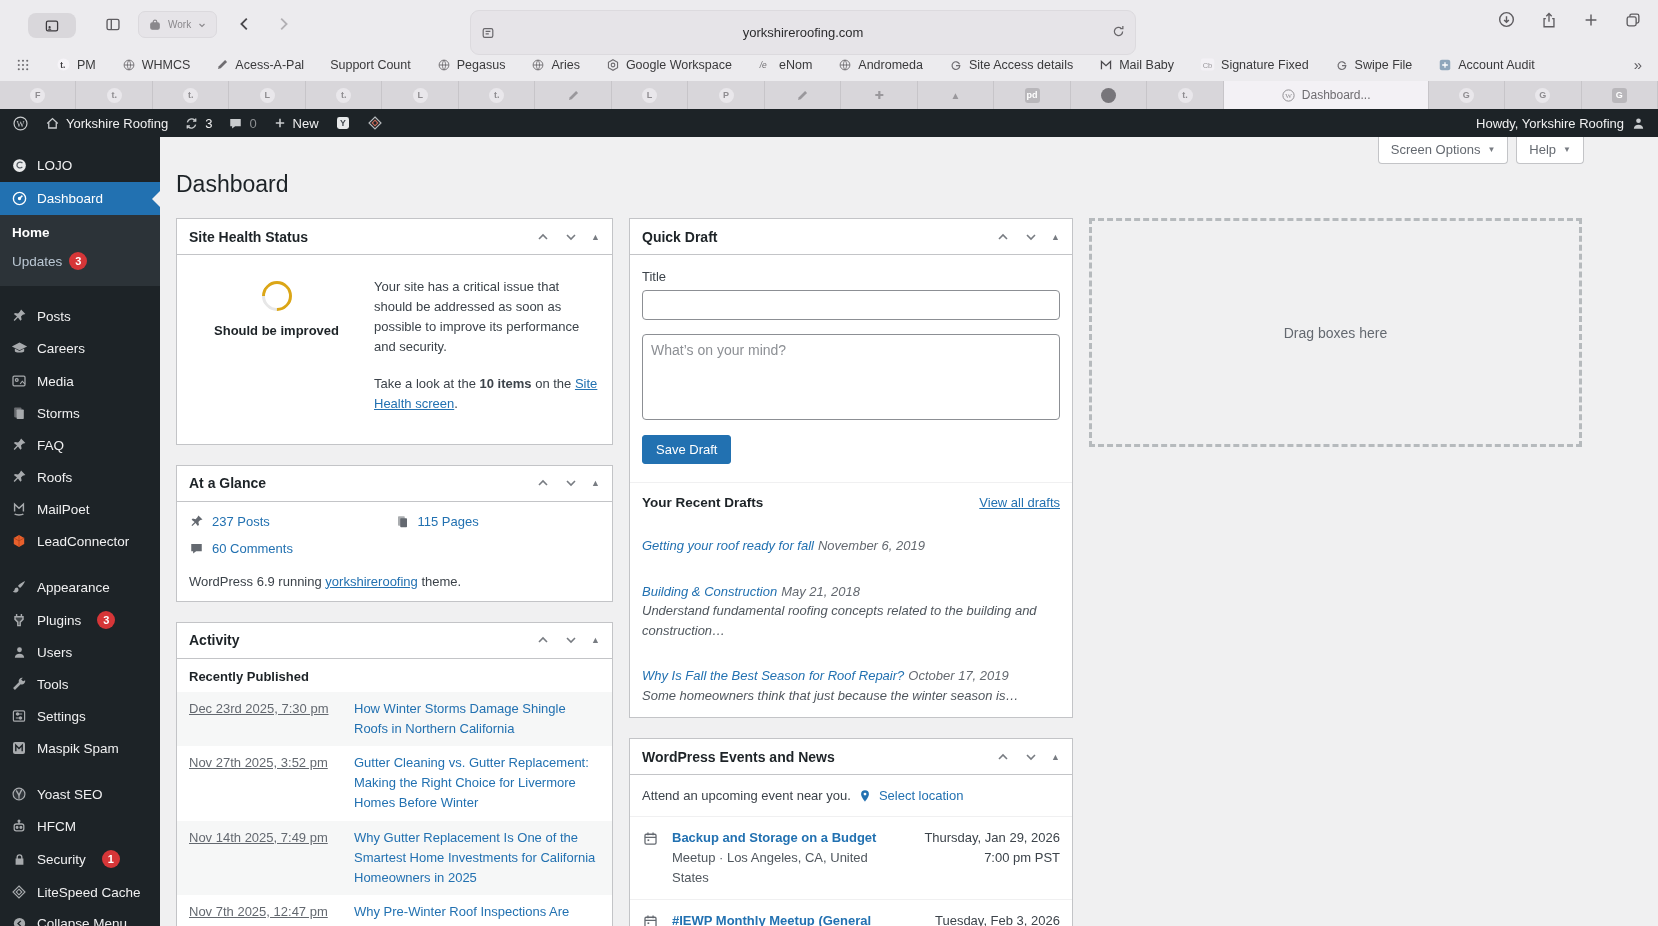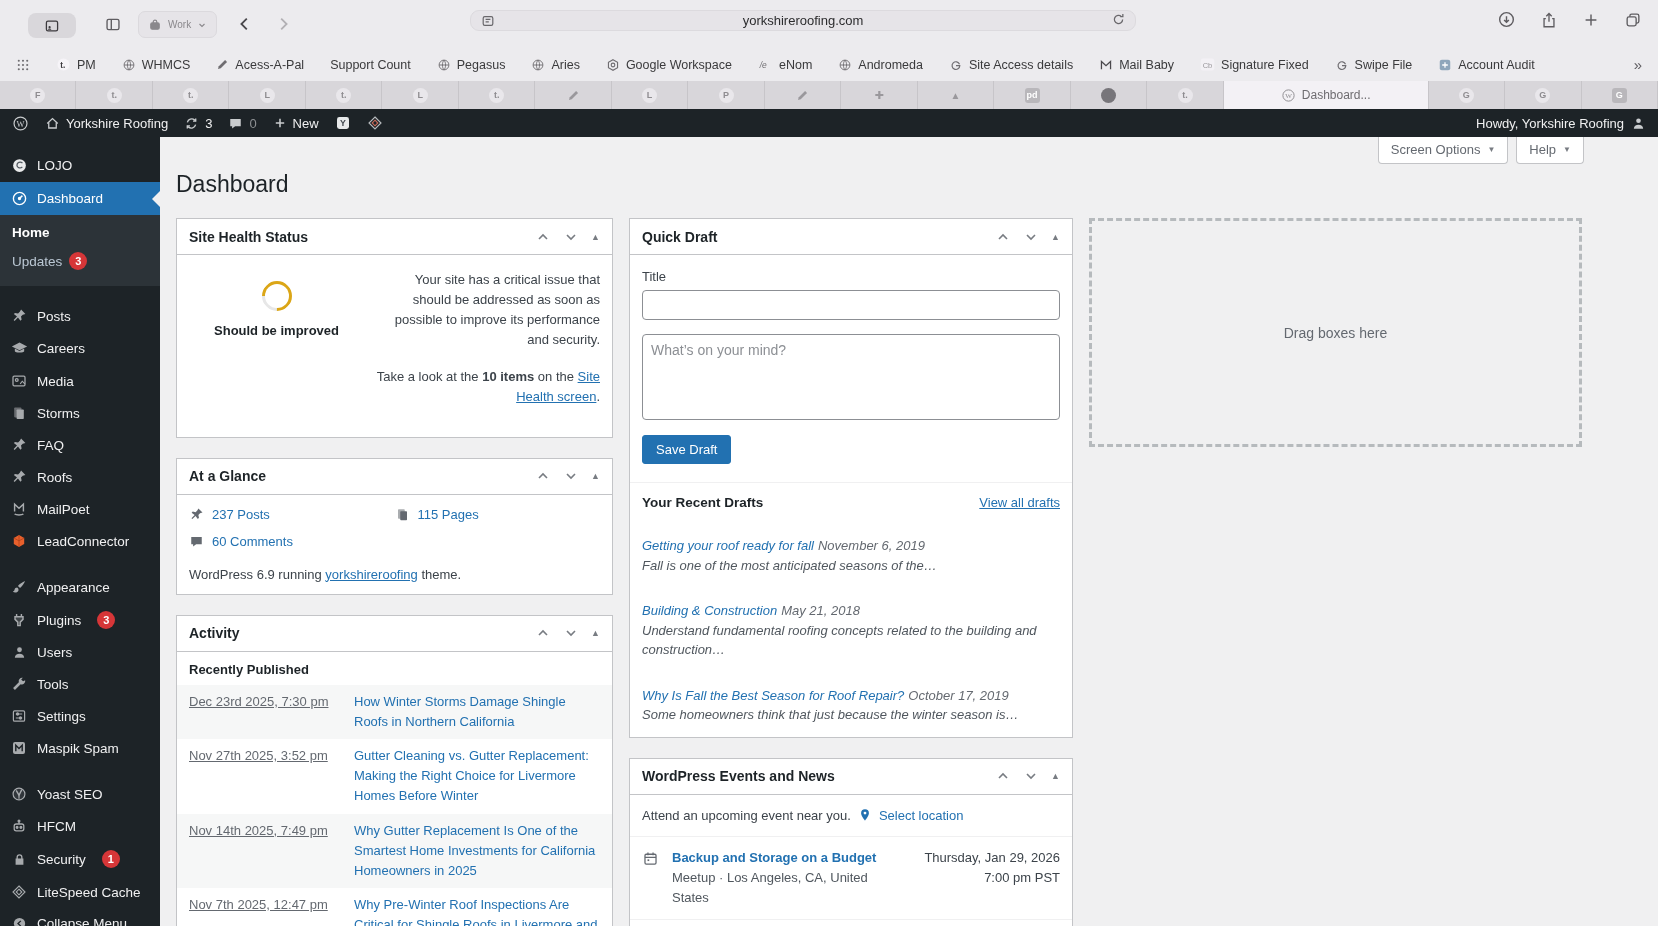--- a/index.html
+++ b/index.html
@@ -8,21 +8,21 @@
   .browser { width:1658px; height:926px; display:flex; flex-direction:column; }
 
   
   .toolbar { height:48px; position:relative; flex:0 0 48px; background:#ecebee; }
   .toolbar .tbtn { position:absolute; top:10px; height:28px; border:none; background:transparent;
     color:#5f5d61; display:flex; align-items:center; justify-content:center; cursor:pointer; }
   .pill { position:absolute; left:28px; top:13px; width:48px; height:25px; background:#d9d7db;
     border:none; border-radius:8px; color:#3c3a3e; display:flex; align-items:center; justify-content:center; }
   .groupbtn { position:absolute; left:138px; top:11px; height:27px; padding:0 9px; display:flex; gap:6px;
     align-items:center; background:#e6e4e8; border:1px solid #dbd9dd; border-radius:7px; color:#8a888c; font-size:10px; }
-  .urlbar { position:absolute; left:470px; top:10px; width:666px; height:21px; background:#e6e4e8;
+  .urlbar { position:absolute; left:470px; top:10px; width:666px; height:45px; background:#e6e4e8;
     border:1px solid #dcdade; border-radius:9px; display:flex; align-items:center; color:#2c2c2e; font-size:13px; }
   .urlbar .reader { position:absolute; left:9px; color:#69676b; }
   .urlbar .reload { position:absolute; right:9px; color:#69676b; background:none; border:none; cursor:pointer; }
   .urlbar .url { margin:0 auto; }
   .tool-right { position:absolute; right:16px; top:10px; display:flex; gap:24px; color:#5f5d61; }
   .tool-right button { background:none; border:none; color:#5f5d61; cursor:pointer; }
 
   
   .bookmarks { flex:0 0 33px; display:flex; align-items:center; gap:26px; padding:0 16px;
     background:#ecebee; font-size:12.5px; color:#3a3a3c; white-space:nowrap; }
@@ -87,21 +87,21 @@
   a.wplink { color:#2271b1; text-decoration:underline; cursor:pointer; }
   a.plain { color:#2271b1; text-decoration:none; cursor:pointer; }
 
   
   .sh-body { display:flex; padding:14px 12px; gap:10px; }
   .sh-left { width:175px; text-align:center; padding-top:12px; }
   .ring { width:30px; height:30px; border:3.5px solid #dba617; border-bottom-color:#e7e7e7; border-radius:50%;
     margin:0 auto 12px; transform:rotate(45deg); }
   .sh-status { font-size:13px; font-weight:bold; color:#1d2327; }
   .sh-right { flex:1; font-size:13px; color:#3c434a; line-height:1.55; }
-  .sh-right p { margin:1px 0 16px;text-align:right; }
+  .sh-right p { margin:8px 0 16px; }
 
   
   .glance { padding:12px 12px 4px; font-size:13px; }
   .glance-grid { display:grid; grid-template-columns:1fr 1fr; row-gap:12px; }
   .g-item { display:flex; align-items:center; gap:8px; }
   .g-item .icn { color:#646970; display:flex; }
   .version { padding:14px 12px 12px; font-size:13px; color:#3c434a; }
 
   
   .act-sub { padding:10px 12px 8px; font-size:13px; font-weight:600; color:#1d2327; }
@@ -929,21 +929,20 @@
               <button class="qd-save">Save Draft</button>
             </div>
             <div class="drafts">
               <div class="drafts-head">
                 <h3>Your Recent Drafts</h3>
                 <a class="wplink" style="font-size:13px">View all drafts</a>
               </div>
               <div id="drafts-list">
                   <div class="draft">
                     <div><a class="plain">Getting your roof ready for fall</a><span class="d-date">November 6, 2019</span></div>
-                    <div class="d-ex">Fall is one of the most anticipated seasons of the…</div>
                   </div>
                   <div class="draft">
                     <div><a class="plain">Building &amp; Construction</a><span class="d-date">May 21, 2018</span></div>
                     <div class="d-ex">Understand fundamental roofing concepts related to the building and construction…</div>
                   </div>
                   <div class="draft">
                     <div><a class="plain">Why Is Fall the Best Season for Roof Repair?</a><span class="d-date">October 17, 2019</span></div>
                     <div class="d-ex">Some homeowners think that just because the winter season is…</div>
                   </div>
                 </div>

